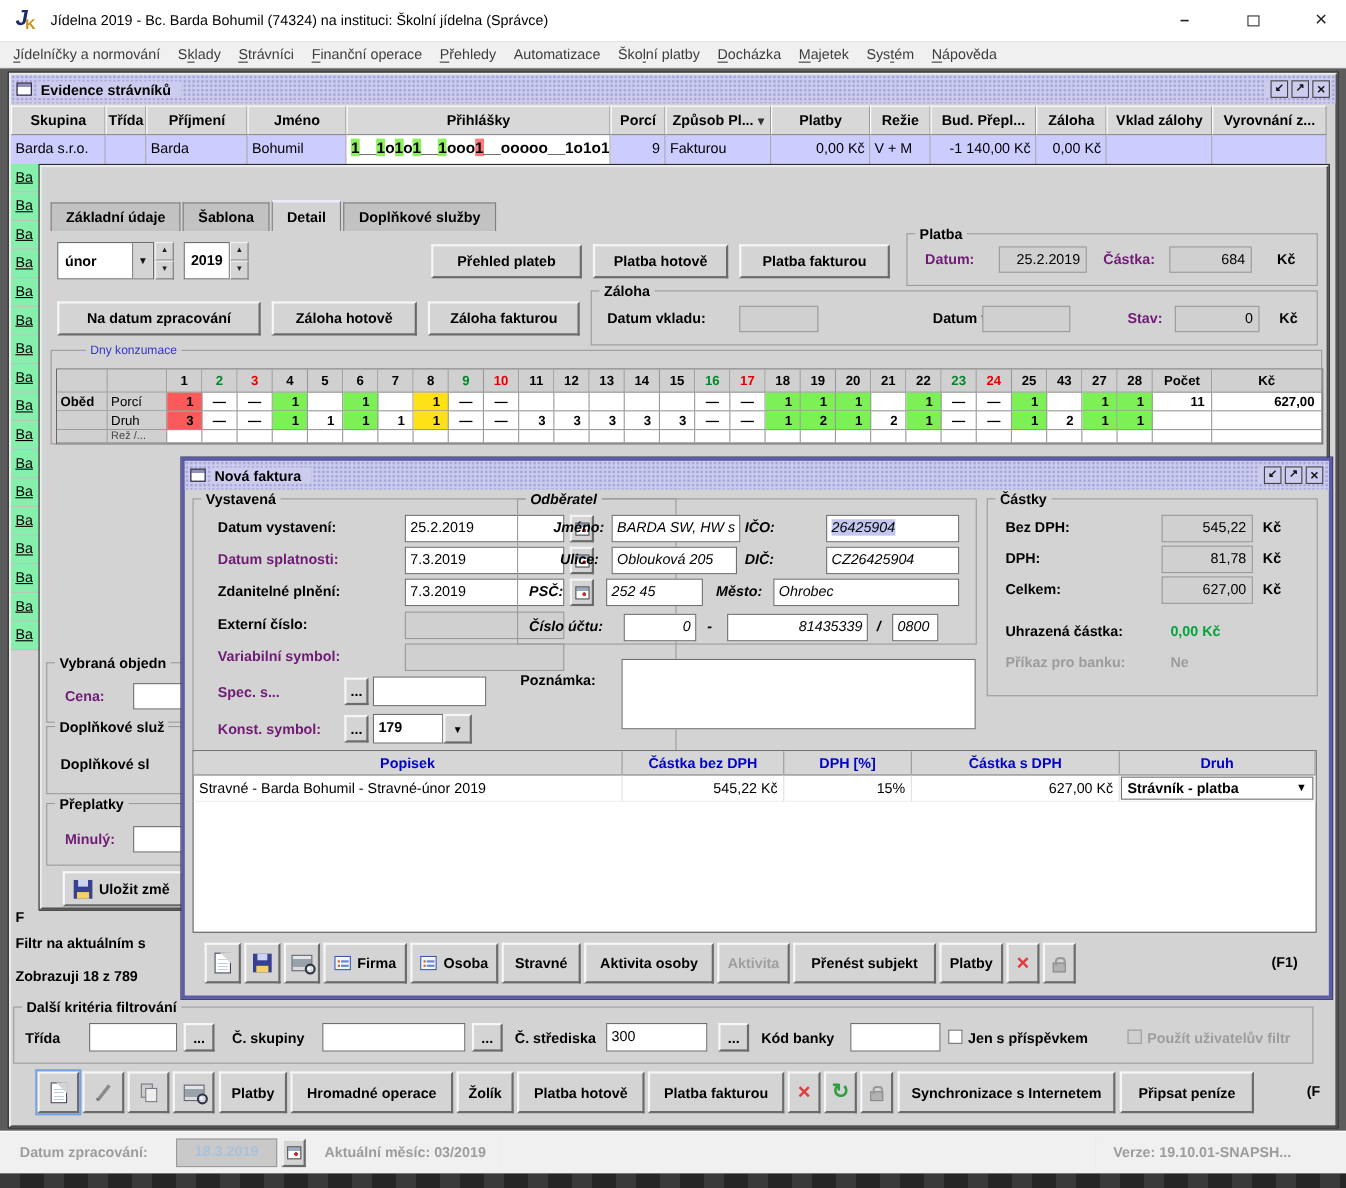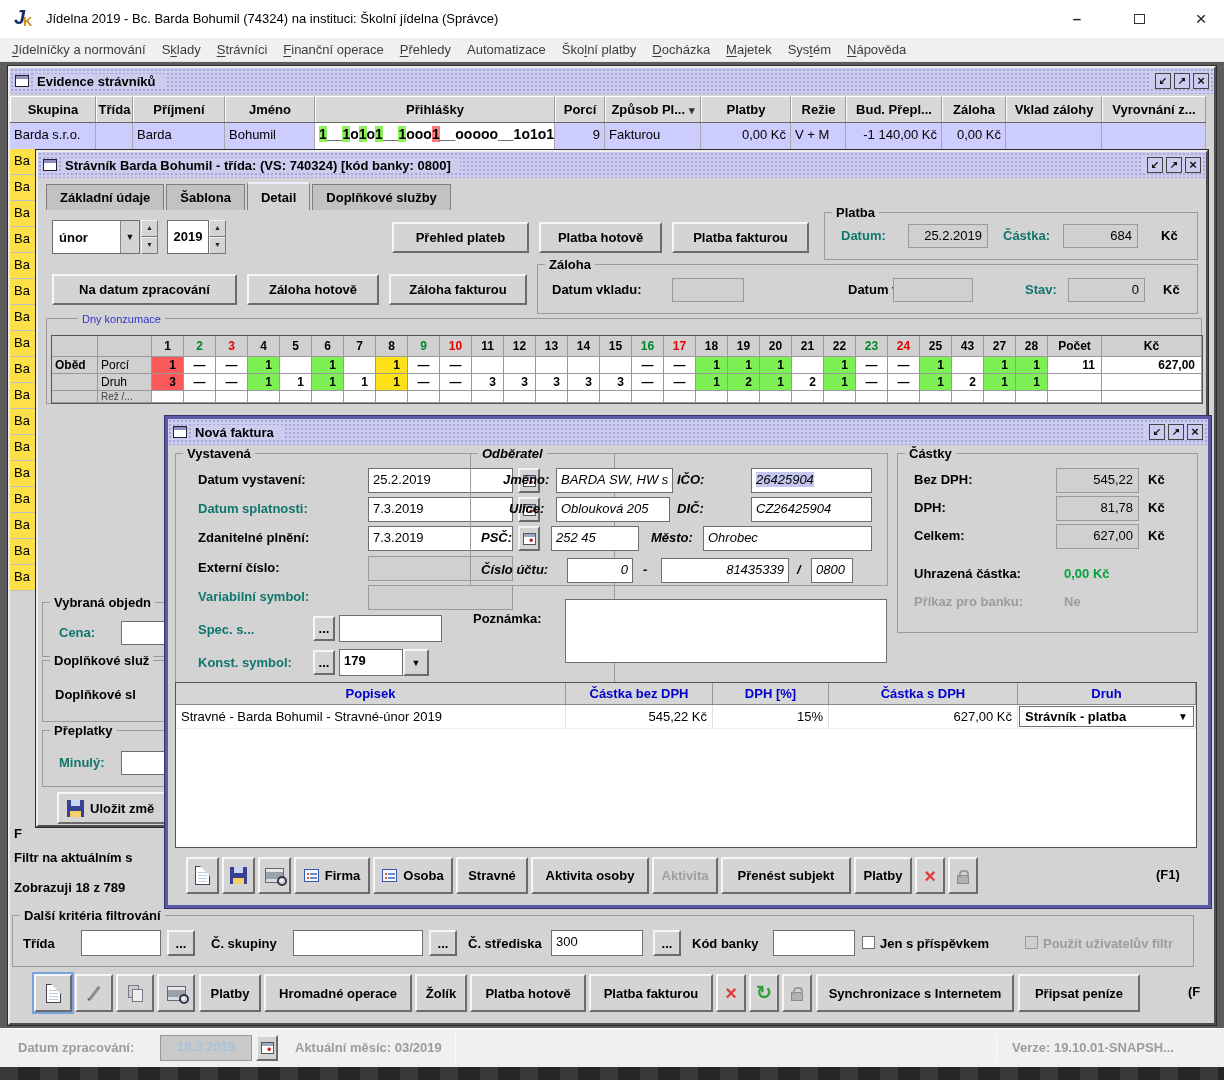--- a/index.html
+++ b/index.html
@@ -28,21 +28,21 @@
 .ttl { font-weight:bold; font-size:13px; color:#000; background:#ccccee; padding:0 9px 0 3px; white-space:nowrap; }
 .win-icon { width:14px; height:12px; border:1px solid #223; background:linear-gradient(#8f8fbf 0 3px, #fff 3px); flex:none; }
 .wctrl { margin-left:auto; display:flex; gap:3px; background:#ccccee; padding-left:5px; }
 .wbtn { width:16px; height:16px; background:#ccccee; border:1px solid #444; font-size:10px; font-weight:bold; text-align:center; line-height:13px; color:#111; }
 .g-min::before { content:"↙"; }
 .g-max::before { content:"↗"; }
 .g-close::before { content:"×"; font-size:13px; }
 
 
 .lbl { position:absolute; font-size:13px; font-weight:bold; color:#000; white-space:nowrap; }
-.blbl { position:absolute; font-size:13px; font-weight:bold; color:#0f766e; white-space:nowrap; }
+.blbl { position:absolute; font-size:13px; font-weight:bold; color:#701a75; white-space:nowrap; }
 .glbl { position:absolute; font-size:13px; font-weight:bold; color:#9c9c9c; white-space:nowrap; }
 .fld { position:absolute; background:#fff; border:1px solid #6e6e6e; font-size:13px; padding:3px 4px; white-space:nowrap; overflow:hidden; }
 .fld.r { text-align:right; }
 .dfld { position:absolute; background:#d0d0d0; border:1px solid #9a9a9a; font-size:13px; padding:3px 5px; white-space:nowrap; overflow:hidden; }
 .dfld.r { text-align:right; }
 .btn { position:absolute; background:#d4d4d4; border:2px solid; border-color:#f6f6f6 #6b6b6b #6b6b6b #f6f6f6; font-weight:bold; font-size:13px; color:#000; display:flex; align-items:center; justify-content:center; gap:6px; white-space:nowrap; overflow:hidden; }
 .btn.dis { color:#9e9e9e; }
 .btn.focus { outline:2px solid #7aa2e0; }
 .grp { position:absolute; border:1px solid #9b9b9b; }
 .leg { position:absolute; top:-8px; left:7px; background:#d3d3d3; padding:0 4px; font-size:13px; font-weight:bold; line-height:15px; white-space:nowrap; }
@@ -81,21 +81,21 @@
 #ev-head { position:absolute; left:0; top:28px; display:flex; height:27px; border-bottom:1px solid #666; background:#d8d8d8; }
 .ehc { background:#d8d8d8; border-right:1px solid #9a9a9a; border-top:1px solid #fff; border-left:1px solid #fff; font-weight:bold; font-size:13px; display:flex; justify-content:center; align-items:center; gap:4px; overflow:hidden; white-space:nowrap; flex:none; }
 .g-sort::before { content:"▾"; font-size:11px; color:#333; }
 #ev-row { position:absolute; left:0; top:55px; display:flex; height:26px; background:#ccccff; }
 .erc { border-right:1px solid #aaa; padding:4px 4px 0 4px; font-size:13px; white-space:nowrap; overflow:hidden; flex:none; }
 .erc.a-r { text-align:right; }
 .erc.pri { background:#fff; font-weight:bold; padding-top:3px; font-size:14px; }
 .seg-G { background:#8df05c; }
 .seg-R { background:#fb7a7a; }
 #ev-ba { position:absolute; left:0; top:81px; width:28px; }
-.barow { height:26px; background:#fde047; border-bottom:1px solid #c0c0c0; border-right:1px solid #888; padding:4px 0 0 4px; font-size:13px; overflow:hidden; }
+.barow { height:26px; background:#86efac; border-bottom:1px solid #c0c0c0; border-right:1px solid #888; padding:4px 0 0 4px; font-size:13px; overflow:hidden;text-decoration:underline; }
 
 
 .tabbar { position:absolute; left:8px; top:30px; display:flex; gap:2px; height:28px; align-items:flex-end; }
 .tab { height:26px; padding:0 13px; background:#c2c2c2; border:1px solid #7e7e7e; border-bottom:none; font-weight:bold; font-size:13px; line-height:25px; white-space:nowrap; }
 .tab.active { background:#d3d3d3; height:28px; line-height:27px; border-top:2px solid #eef; }
 
 
 #daytable { position:absolute; left:4px; top:16px; border:1px solid #555; background:#fff; font-size:12px; font-weight:bold; }
 .drow { display:flex; }
 .dcell { border-right:1px solid #999; border-bottom:1px solid #999; height:17px; line-height:16px; overflow:hidden; flex:none; white-space:nowrap; }
@@ -297,29 +297,20 @@
       <span class="btn dis" style="left:772px; top:906px; width:30px; height:38px;">
           <span class="icon-lock"></span>
         </span>
       <span class="btn" style="left:806px; top:906px; width:198px; height:38px;">Synchronizace s Internetem</span>
       <span class="btn" style="left:1008px; top:906px; width:122px; height:38px;">Připsat peníze</span>
       <span class="lbl" style="left:1178px; top:916px;">(F</span>
     </div>
   </div>
 
   <div class="win" style="left:36px; top:150px; width:1172px; height:677px;">
-    <div class="tbar">
-      <span class="win-icon"></span>
-      <span class="ttl">Strávník Barda Bohumil - třída:  (VS: 740324) [kód banky: 0800]</span>
-      <span class="wctrl">
-        <span class="wbtn g-min"></span>
-        <span class="wbtn g-max"></span>
-        <span class="wbtn g-close"></span>
-      </span>
-    </div>
     <div class="tabbar">
       <span class="tab">Základní údaje</span>
       <span class="tab">Šablona</span>
       <span class="tab active">Detail</span>
       <span class="tab">Doplňkové služby</span>
     </div>
 
     <div class="fld" style="left:14px; top:68px; width:88px; height:34px; display:flex; align-items:center; padding:0 0 0 6px; font-weight:bold;">
       <span style="flex:1;">únor</span>
       <span class="arrbox g-down"></span>

